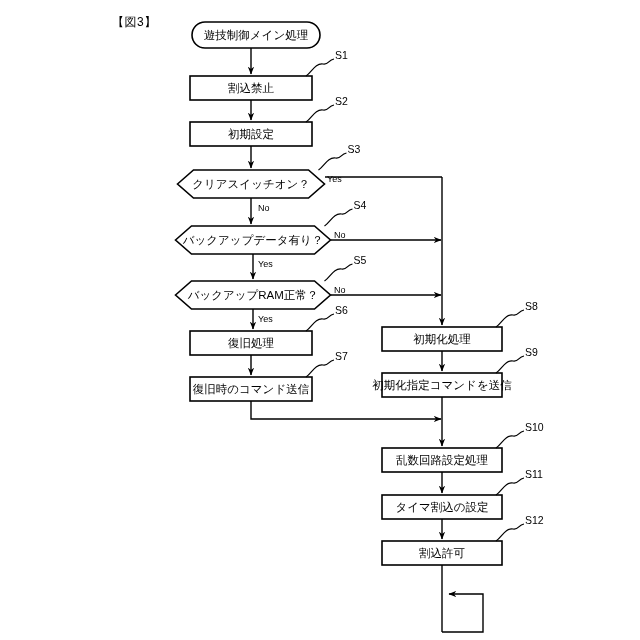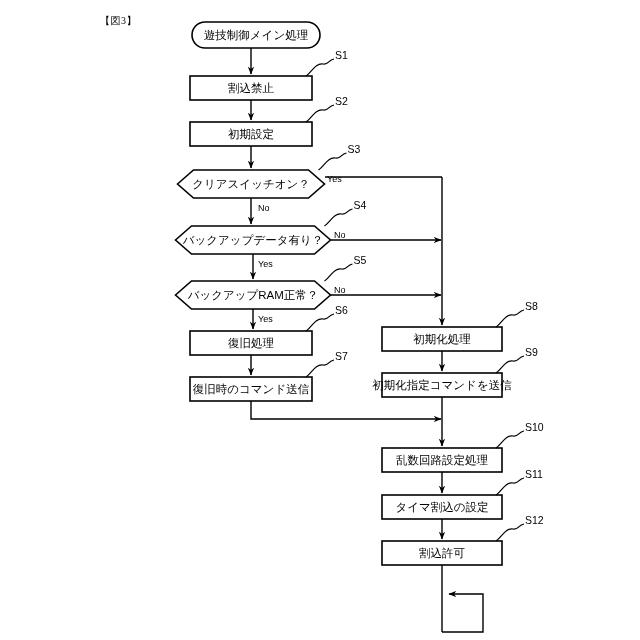--- a/index.html
+++ b/index.html
@@ -1,22 +1,22 @@
 <!DOCTYPE html>
 <html><head>
 <meta charset="utf-8">
 <title>figure</title>
 <style>
   html,body{margin:0;padding:0;background:#ffffff;}
   body{width:640px;height:640px;overflow:hidden;
        font-family:"Liberation Sans","DejaVu Sans",sans-serif;color:#000;}
   #figure-root{position:relative;width:640px;height:640px;background:#fff;}
   #flow-svg{position:absolute;left:0;top:0;width:640px;height:640px;}
-  .fig-title{position:absolute;left:100px;top:14px;font-size:10px;letter-spacing:.5px;
-             white-space:nowrap;font-family:Liberation Serif, serif;}
+  .fig-title{position:absolute;left:112px;top:14px;font-size:12px;letter-spacing:.5px;
+             white-space:nowrap;}
   text{font-family:"Liberation Sans","DejaVu Sans",sans-serif;}
   .node-shape{fill:#ffffff;stroke:#000000;stroke-width:1.6;}
   .node-label{font-size:11.5px;text-anchor:middle;dominant-baseline:middle;fill:#000;}
   .flow-line{stroke:#000000;stroke-width:1.4;fill:none;}
   .leader-line{stroke:#000000;stroke-width:1.2;fill:none;}
   .step-id{font-size:10.5px;fill:#000;text-anchor:start;dominant-baseline:middle;}
   .edge-label{font-size:9px;fill:#000;dominant-baseline:middle;}
 </style>
 </head>
 <body>

